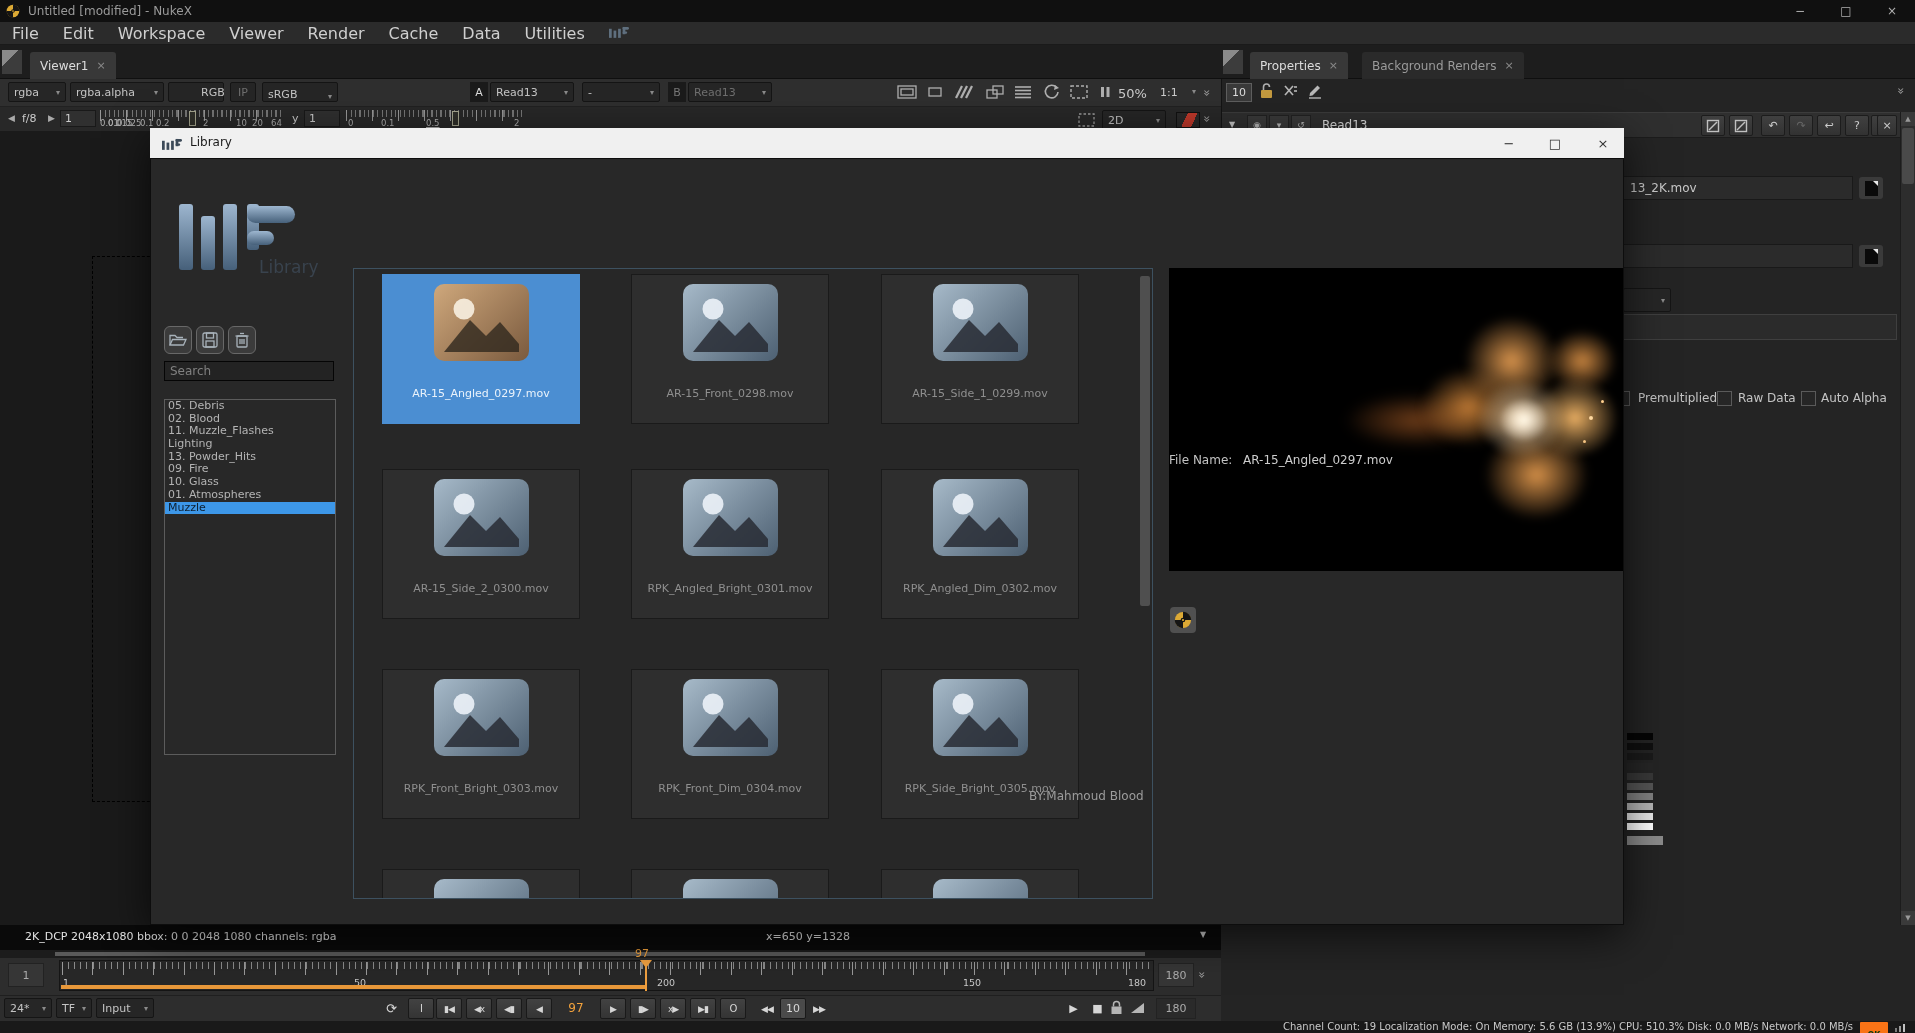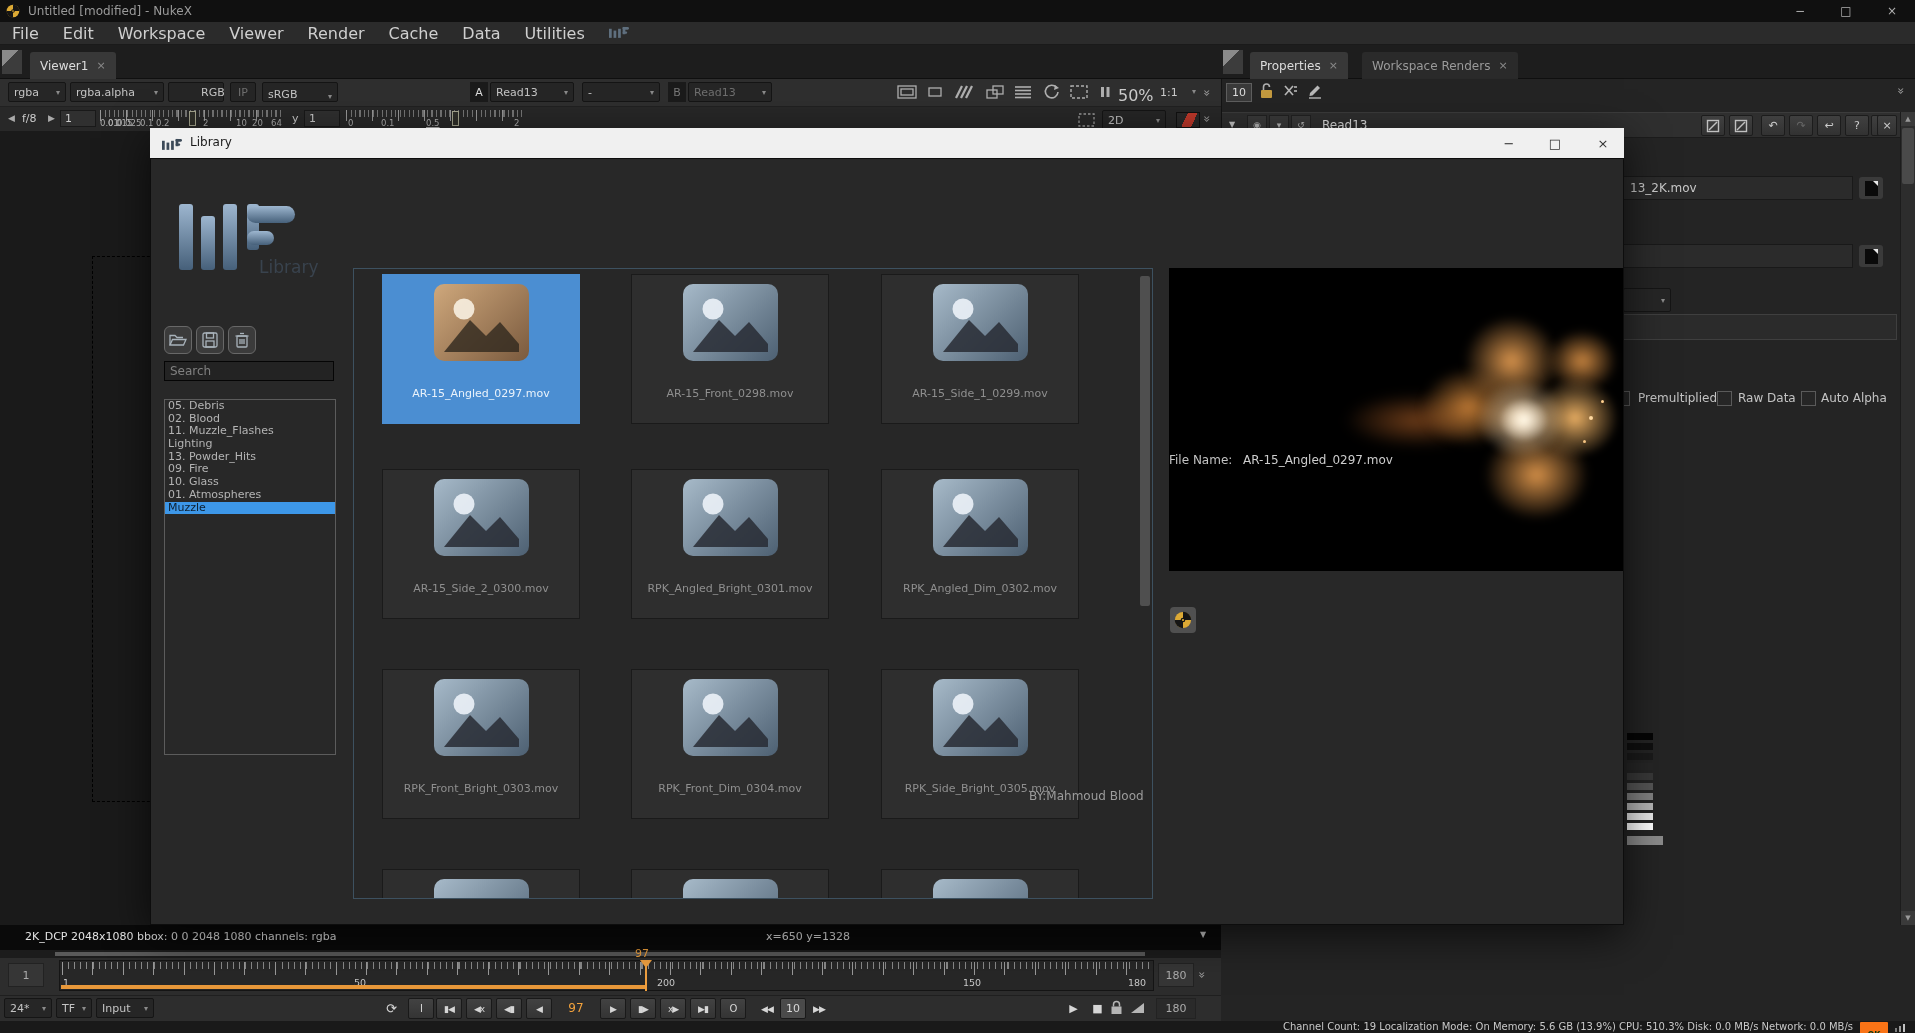--- a/index.html
+++ b/index.html
@@ -137,21 +137,21 @@
     <div class="tab active" style="left:30px;">
       <span>Viewer1</span>
       <span class="x">×</span>
     </div>
     <span class="panecorner" style="left:1223px;top:5px;"></span>
     <div class="tab active" style="left:1250px;">
       <span>Properties</span>
       <span class="x">×</span>
     </div>
     <div class="tab idle" style="left:1362px;">
-      <span>Workspace Renders</span>
+      <span>Background Renders</span>
       <span class="x">×</span>
     </div>
   </div>
 
   <div class="abs vtb1">
     <div class="dd" style="left:8px;top:3px;width:58px;">
       <span>rgba</span>
         <span class="dda">▾</span>
       </div>
     <div class="dd" style="left:70px;top:3px;width:94px;">
@@ -226,21 +226,21 @@
         <svg width="20" height="16" viewBox="0 0 20 16" fill="none" stroke="#b0b0b0" stroke-width="1.4" stroke-dasharray="3 2">
           <rect x="2" y="2" width="16" height="12"></rect>
         </svg>
       </span>
     <span class="mini" style="left:1094px;top:3px;">
         <svg width="14" height="16" viewBox="0 0 14 16">
           <rect x="3" y="3" width="3" height="10" fill="#b0b0b0"></rect>
           <rect x="8.5" y="3" width="3" height="10" fill="#b0b0b0"></rect>
         </svg>
       </span>
-    <span class="abs" style="left:1118px;top:7px;font-size:16px;color:#ccc;">50%</span>
+    <span class="abs" style="left:1118px;top:7px;font-size:13px;color:#ccc;">50%</span>
     <span class="abs" style="left:1160px;top:7px;font-size:11px;color:#ccc;">1:1</span>
     <span class="abs" style="left:1192px;top:8px;font-size:8px;color:#8a8a8a;">▾</span>
     <span class="abs chev" style="left:1204px;top:6px;">»</span>
   </div>
 
   <div class="abs vtb2">
     <span class="abs" style="left:8px;top:6px;font-size:9px;color:#aaa;">◀</span>
     <span class="abs" style="left:22px;top:5px;font-size:11px;color:#ccc;">f/8</span>
     <span class="abs" style="left:48px;top:6px;font-size:9px;color:#aaa;">▶</span>
     <div class="numin" style="left:60px;top:3px;width:36px;">1</div>

